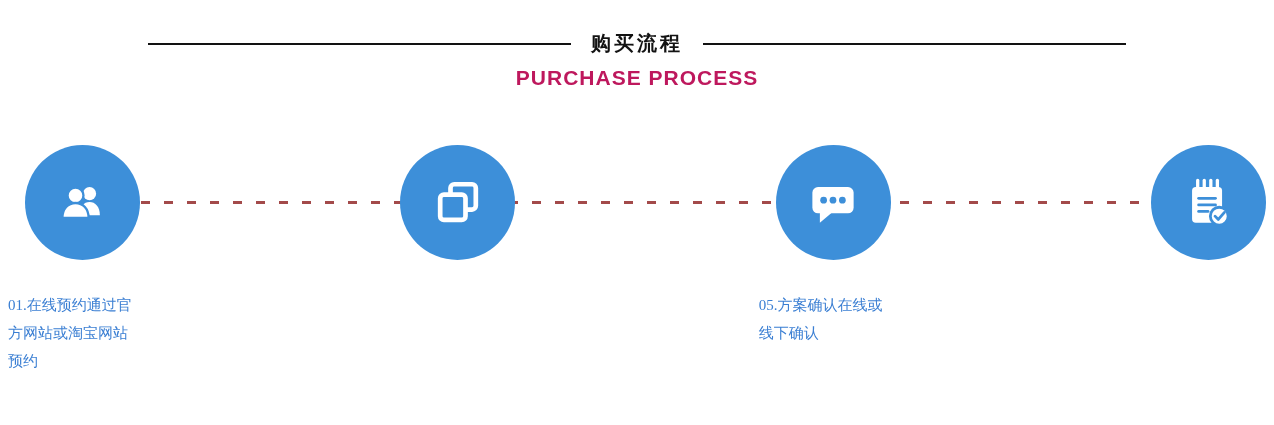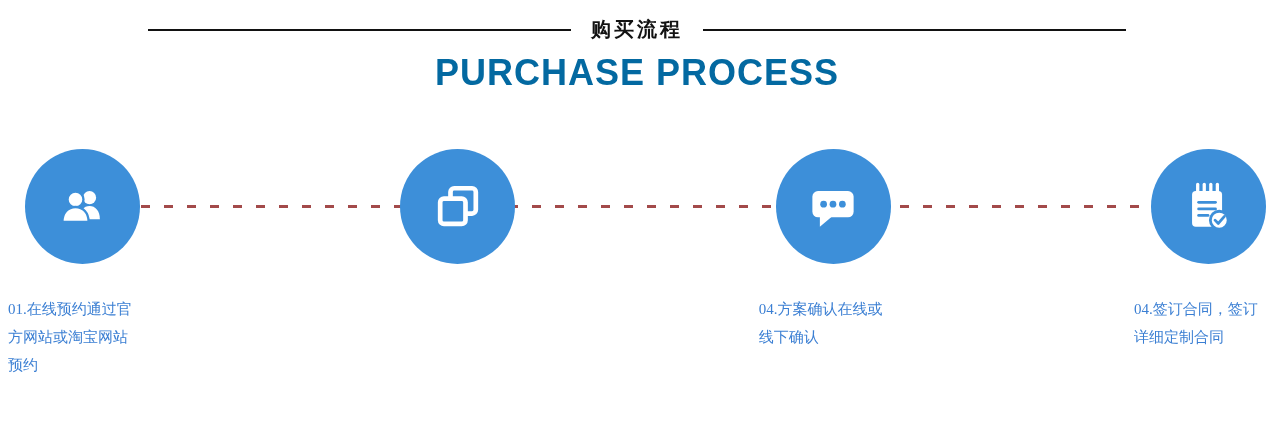--- a/index.html
+++ b/index.html
@@ -2,29 +2,29 @@
 <html><head>
 <meta charset="utf-8">
 <style>
   * { margin:0; padding:0; box-sizing:border-box; }
   html,body { width:1274px; height:425px; }
   body {
     background:#ffffff;
     font-family:"Liberation Sans","DejaVu Sans",sans-serif;
     overflow:hidden;
   }
-  .header { padding-top:16px; text-align:center; }
+  .header { padding-top:30px; text-align:center; }
   .title-row { display:flex; align-items:center; justify-content:center; }
   .hline { width:423px; height:2px; background:#121212; }
   .title-zh {
     font-size:20px; font-weight:bold; color:#121212;
     margin:0 20px; letter-spacing:3px; white-space:nowrap;
   }
   .title-en {
-    font-size:36px; font-weight:bold; color:#0369a1;
+    font-size:21px; font-weight:bold; color:#be185d;
     margin-top:9px; letter-spacing:1px;
   }
   .steps {
     position:relative;
     margin-top:55px;
     padding:0 8px;
     display:flex;
     justify-content:space-between;
   }
   .dash-line {
@@ -99,21 +99,21 @@
         <span>
           <svg viewBox="0 0 64 64">
             <rect x="10" y="15" width="44" height="28" rx="6" fill="#ffffff"></rect>
             <path d="M18 40 v13 l13 -11 z" fill="#ffffff"></path>
             <circle cx="22" cy="29" r="3.6" fill="#3D8FD9"></circle>
             <circle cx="32" cy="29" r="3.6" fill="#3D8FD9"></circle>
             <circle cx="42" cy="29" r="3.6" fill="#3D8FD9"></circle>
           </svg>
         </span>
       </div>
-      <p class="desc">04.方案确认在线或线下确认</p>
+      <p class="desc">05.方案确认在线或线下确认</p>
     </div>
 
     <div class="step">
       <div class="circle">
         <span>
           <svg viewBox="0 0 64 64">
             <rect x="15" y="15" width="32" height="38" rx="4" fill="#ffffff"></rect>
             <g stroke="#ffffff" stroke-width="3.5" stroke-linecap="round">
               <path d="M21 8 v9"></path>
                 <path d="M28 8 v9"></path>
@@ -123,19 +123,18 @@
             <g stroke="#3D8FD9" stroke-width="3" stroke-linecap="round">
               <path d="M22 27 h18"></path>
                 <path d="M22 34 h18"></path>
                 <path d="M22 41 h10"></path>
             </g>
             <circle cx="44" cy="46" r="9.5" fill="#ffffff" stroke="#3D8FD9" stroke-width="3"></circle>
             <path d="M39.5 46 l3.5 3.5 l6.5 -7.5" stroke="#3D8FD9" stroke-width="3" fill="none" stroke-linecap="round" stroke-linejoin="round"></path>
           </svg>
         </span>
       </div>
-      <p class="desc">04.签订合同，签订详细定制合同</p>
     </div>
 
 
 
   </div>
 </div>
 
 </body></html>

